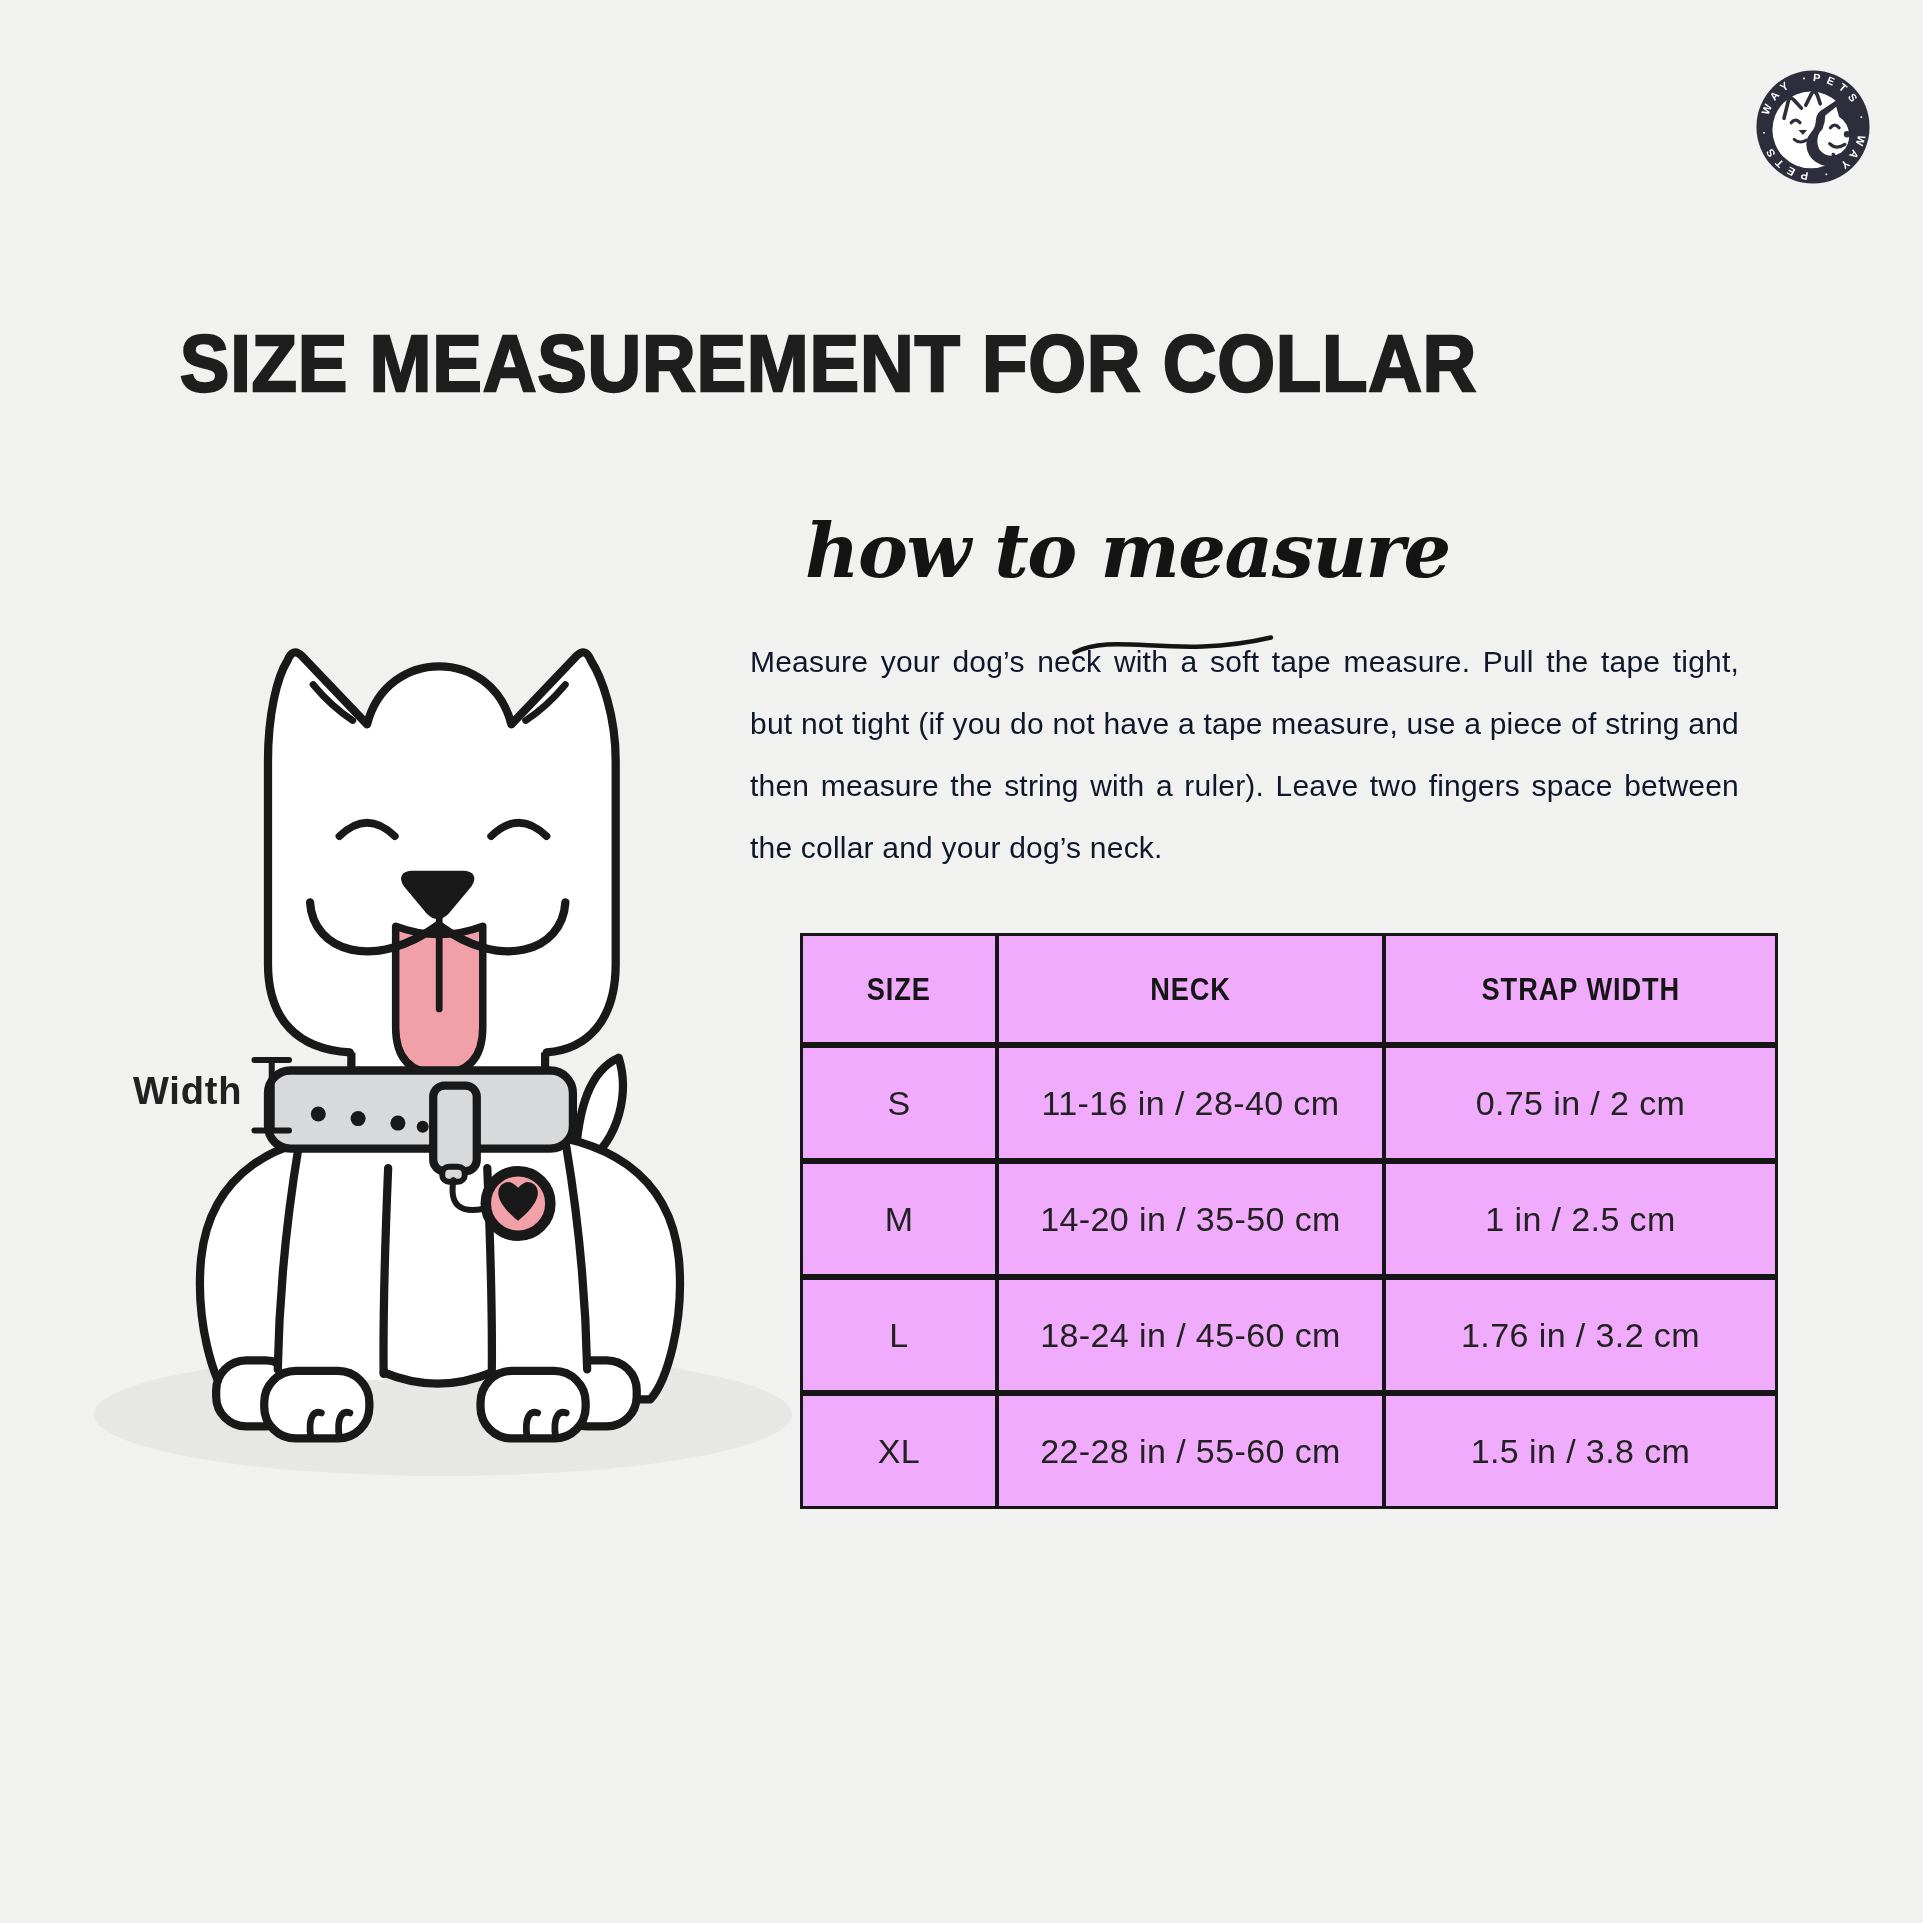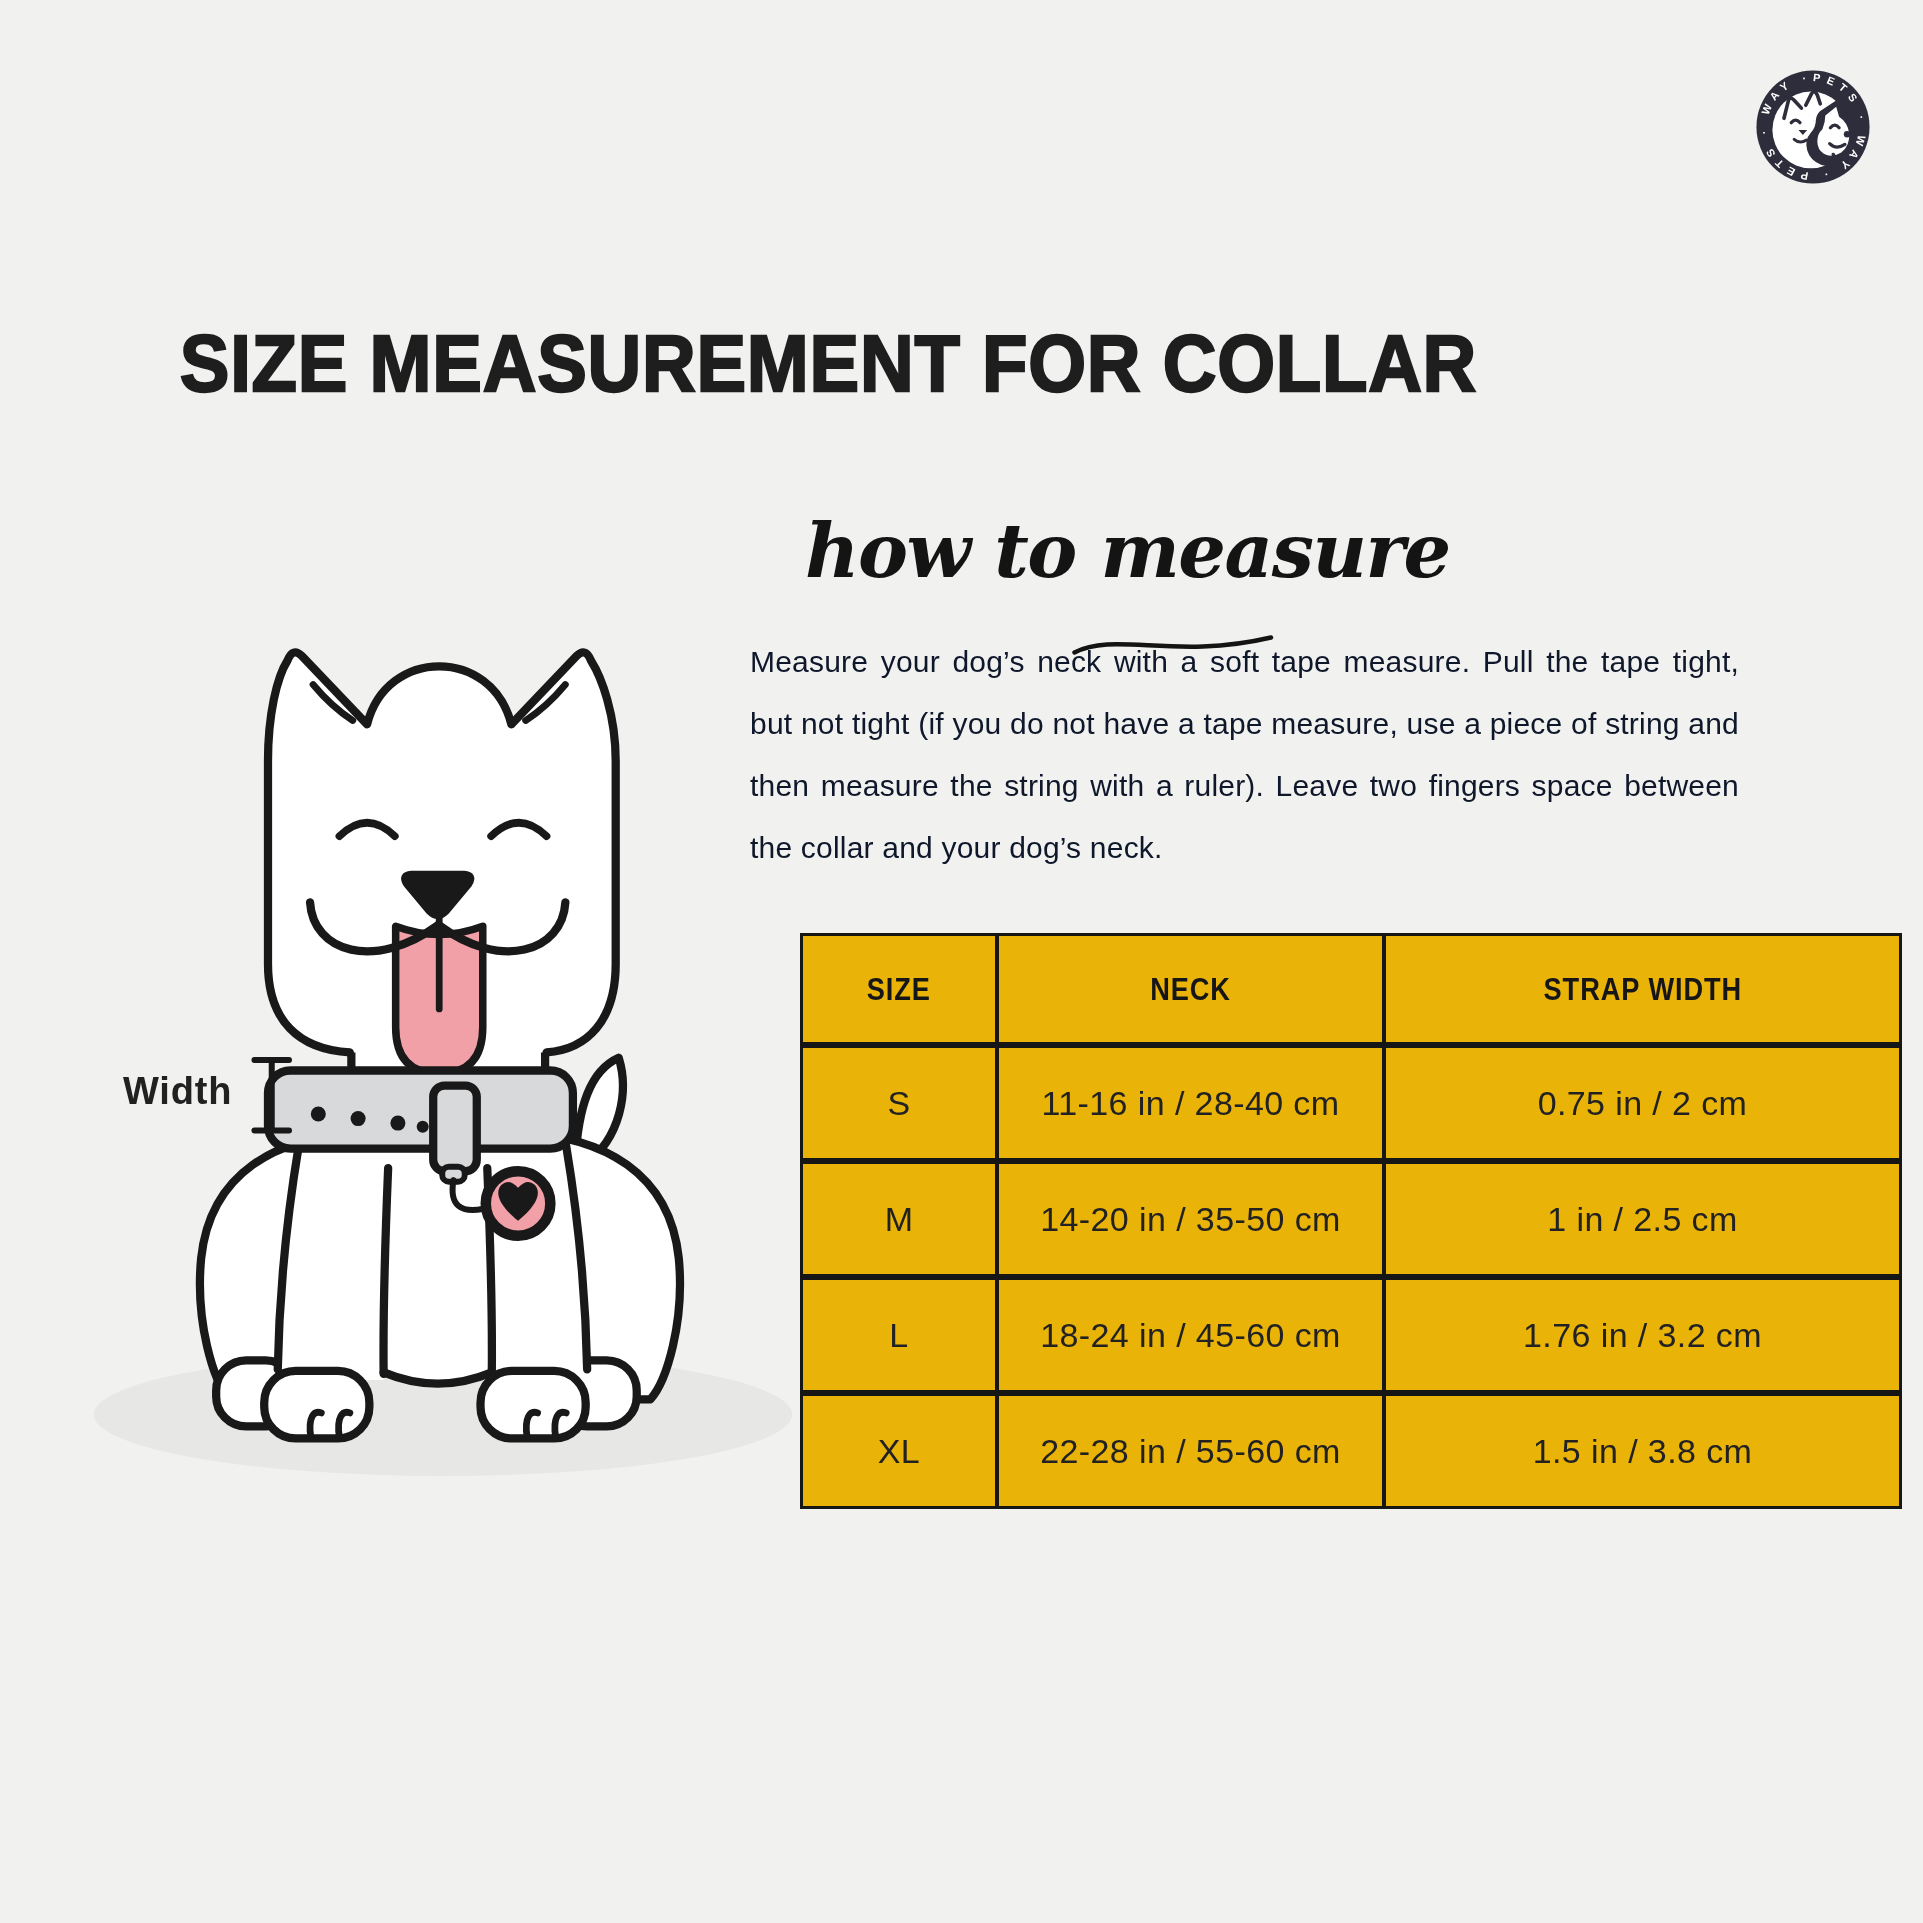--- a/index.html
+++ b/index.html
@@ -15,39 +15,39 @@
     transform:scaleX(0.93); transform-origin:center;
     color:#1E1E1E; -webkit-text-stroke:2.3px #1E1E1E; white-space:nowrap;
   }
   
   .logo{position:absolute; left:1755px; top:69px; width:116px; height:116px;}
   .logo svg{display:block;}
   .logo text{font-family:"Liberation Sans", sans-serif; font-weight:bold; font-size:15px; letter-spacing:4px; fill:#FFFFFF;}
   
   .dog-svg{position:absolute; left:90px; top:594px; width:751px; height:947px;}
   .width-label{
-    position:absolute; left:123px; top:1072px; font-size:38px; font-weight:bold;
+    position:absolute; left:133px; top:1072px; font-size:38px; font-weight:bold;
     letter-spacing:0.8px; color:#212121; line-height:1;
   }
   
   .script-heading{
     position:absolute; left:797px; top:510px;
     font-family:"DejaVu Serif", serif; font-style:italic; font-weight:bold;
     font-size:75px; letter-spacing:-1.5px; color:#141414; line-height:1.1; white-space:nowrap;margin-left:8px;
   }
   .swoosh{position:absolute; left:1070px; top:630px; width:207px; height:36px;}
   .howto-body{
     position:absolute; left:750px; top:631px; width:989px;
     font-size:30px; line-height:62px; letter-spacing:0.2px; color:#0f172a;
     text-align:justify;
   }
   
   .size-table{
-    position:absolute; left:800px; top:933px; width:1102px;
-    border:3.8px solid #161616; box-sizing:border-box; background:#eab308;
+    position:absolute; left:800px; top:933px; width:978px;
+    border:3.8px solid #161616; box-sizing:border-box; background:#f0abfc;
   }
   .trow{display:flex; width:100%; box-sizing:border-box;}
   .trow + .trow{border-top:6px solid #161616;}
   .trow.head{height:106px;}
   .trow.data{height:116px;}
   .tcell{
     display:flex; align-items:center; justify-content:center;
     box-sizing:border-box; height:100%;
   }
   .c-size{width:192px;}

